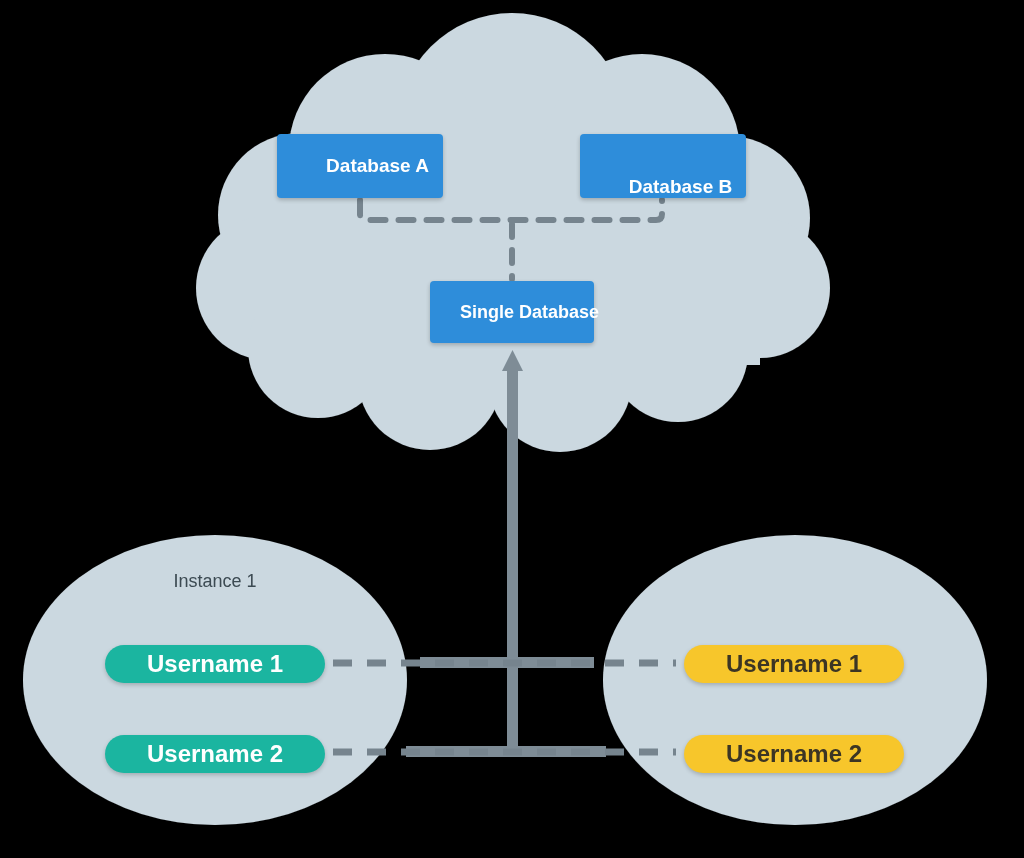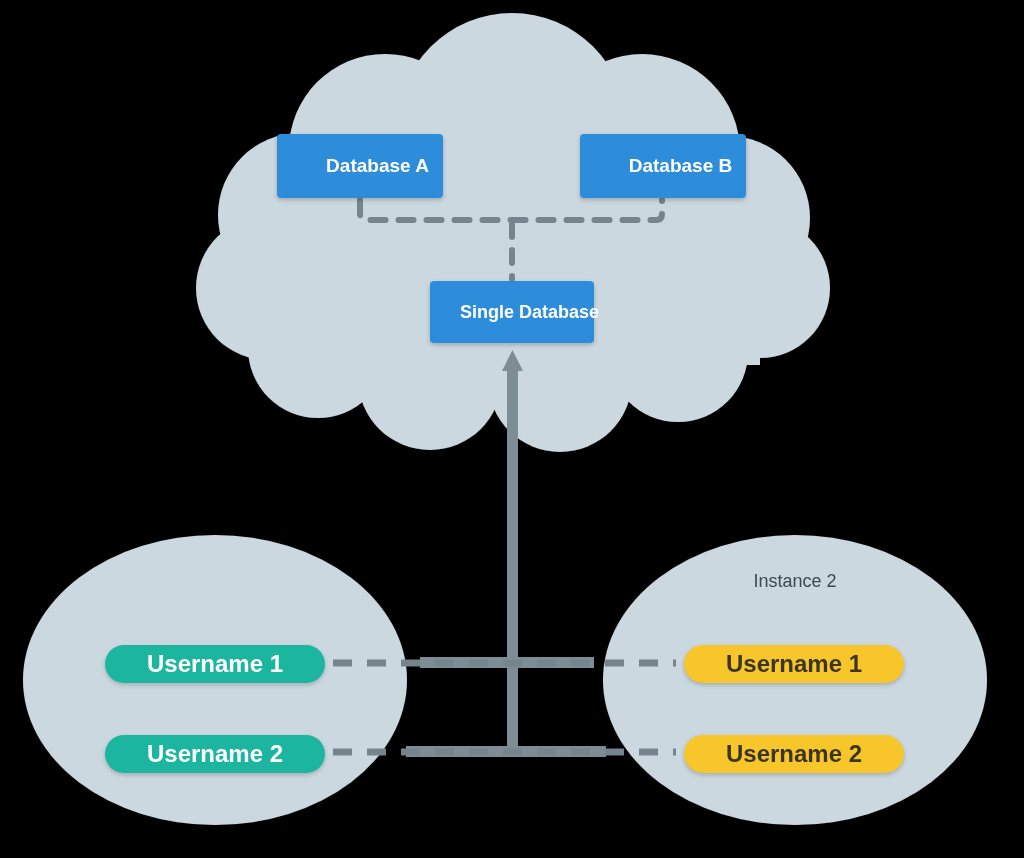--- a/index.html
+++ b/index.html
@@ -113,32 +113,32 @@
     <g stroke="#76848E" stroke-width="7" stroke-linecap="butt" fill="none">
       <line x1="333" y1="663" x2="676" y2="663" stroke-dasharray="19 15"></line>
       <line x1="333" y1="752" x2="676" y2="752" stroke-dasharray="19 15"></line>
     </g>
   </svg>
 
   <div class="node-label db-box" style="left:277px; top:134px; width:166px; height:64px;">
     <span>Database A</span>
   </div>
 
-  <div class="node-label db-box" style="left:580px; top:134px; width:166px; height:64px;">
+  <div class="node-label db-box" style="left:580px; top:134px; width:166px; height:64px;align-items:flex-end;">
     <span>Database B</span>
   </div>
 
   <div class="node-label db-box" style="left:430px; top:281px; width:164px; height:62px; font-size:18px;">
     <span>Single Database</span>
   </div>
 
+  <div class="node-label instance-title" style="left:120px; top:568px; width:190px; height:26px;">
+    <span>Instance 1</span>
+  </div>
 
-  <div class="node-label instance-title" style="left:700px; top:568px; width:190px; height:26px;">
-    <span>Instance 2</span>
-  </div>
 
   <div class="node-label pill pill-teal" style="left:105px; top:645px; width:220px; height:38px;">
     <span>Username 1</span>
   </div>
   <div class="node-label pill pill-teal" style="left:105px; top:735px; width:220px; height:38px;">
     <span>Username 2</span>
   </div>
 
   <div class="node-label pill pill-amber" style="left:684px; top:645px; width:220px; height:38px;">
     <span>Username 1</span>

